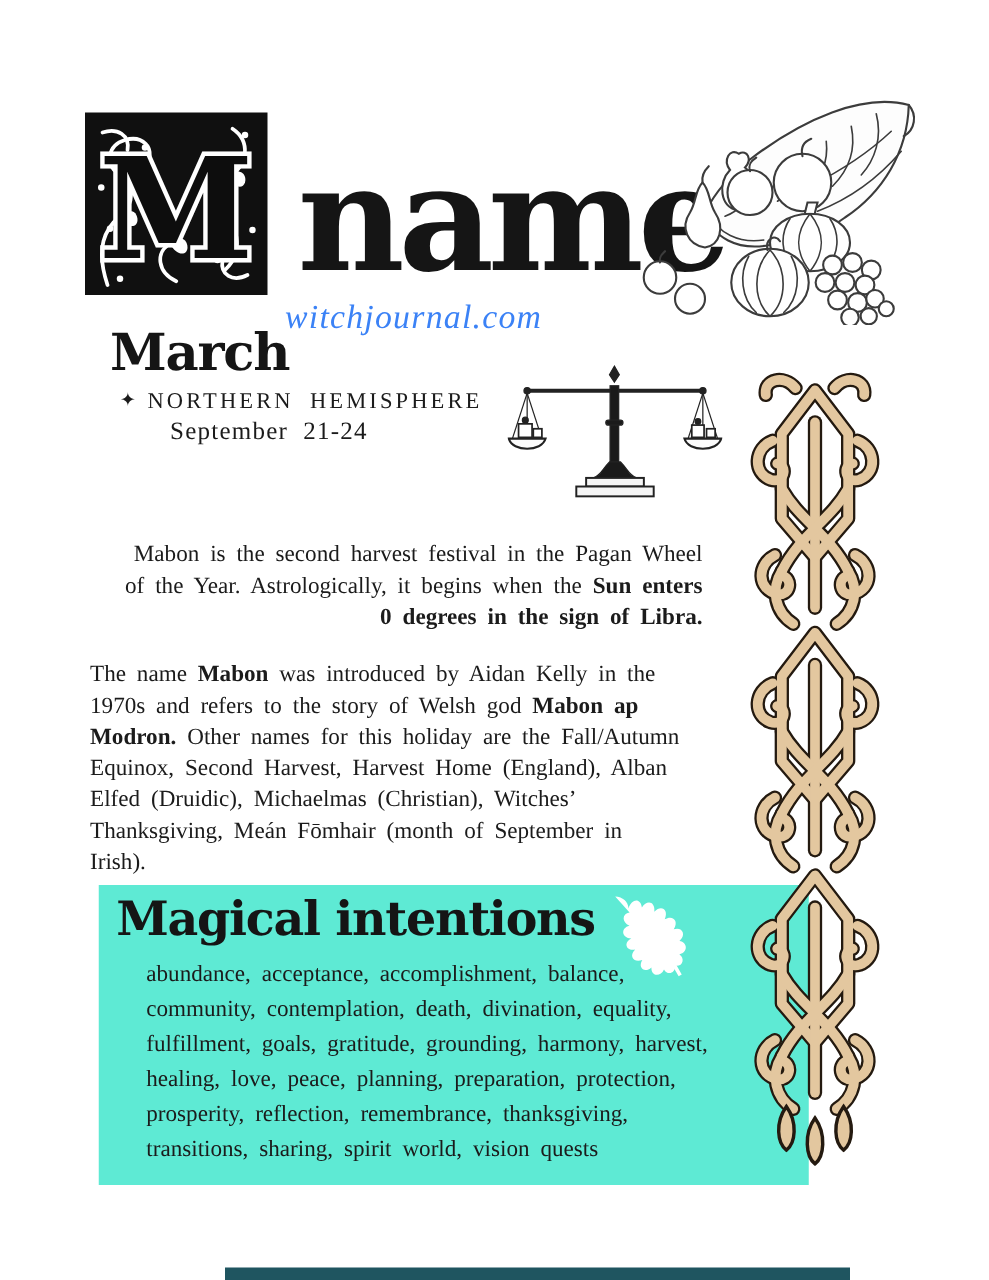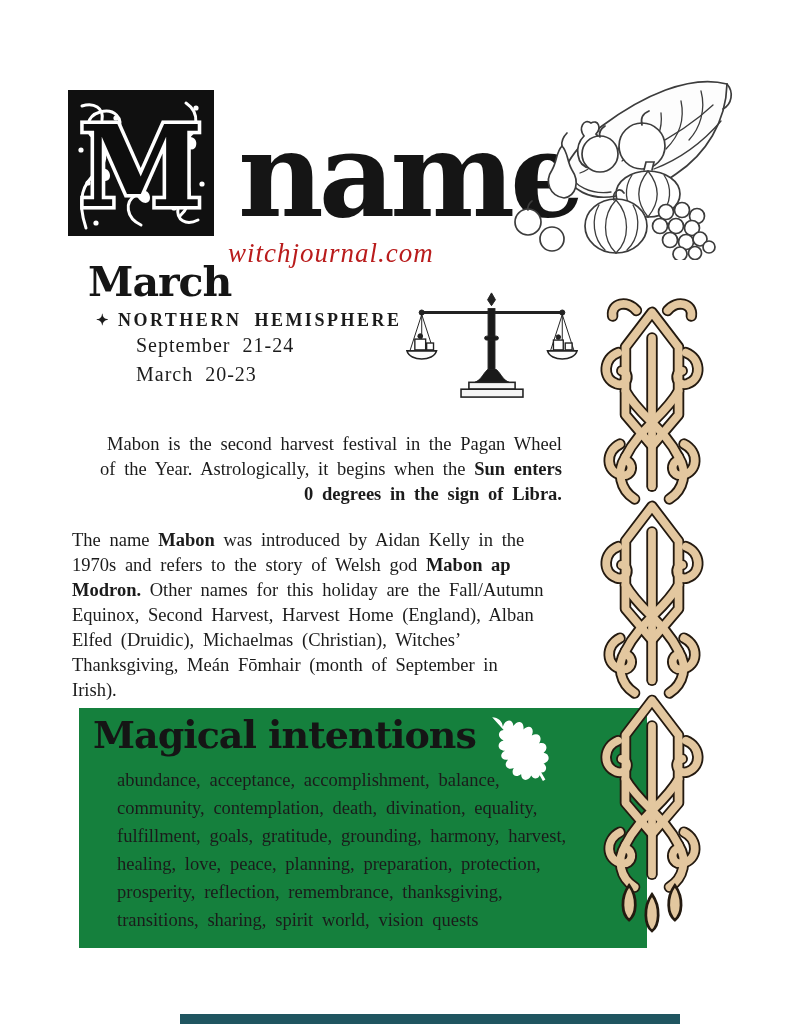--- a/index.html
+++ b/index.html
@@ -4,40 +4,40 @@
 <style>
   html,body{margin:0;padding:0;background:#ffffff;}
   .page{position:relative;width:791px;height:1024px;background:#ffffff;overflow:hidden;
         font-family:"Liberation Serif",serif;color:#1b1b1b;}
   .abs{position:absolute;}
   .blackletter{font-family:"DejaVu Serif",serif;font-weight:700;letter-spacing:-1px;color:#151515;}
 
   
   .initial-wrap{left:66px;top:88px;width:150px;height:150px;}
   .title-rest{left:238px;top:116px;font-size:118px;line-height:1;letter-spacing:-5px;}
-  .site{left:228px;top:238px;font-size:27px;font-style:italic;color:#b91c1c;letter-spacing:1px;word-spacing:2px;}
+  .site{left:228px;top:238px;font-size:27px;font-style:italic;color:#3b82f6;letter-spacing:1px;word-spacing:2px;}
   .cornucopia-wrap{left:494px;top:70px;width:240px;height:190px;}
 
   
   .date-heading{left:88px;top:262px;font-size:41px;line-height:1;}
   .date-list{left:96px;top:310px;width:360px;}
   .date-item{margin-bottom:6px;}
-  .date-label{font-weight:700;font-size:18px;letter-spacing:2.5px;word-spacing:6px;}
+  .date-label{font-weight:400;font-size:18px;letter-spacing:2.5px;word-spacing:6px;}
   .bullet{display:inline-block;width:22px;font-size:15px;letter-spacing:0;vertical-align:1px;}
   .date-dates{font-size:20px;letter-spacing:1px;word-spacing:6px;margin-left:40px;margin-top:3px;}
   .scales-wrap{left:406px;top:288px;width:172px;height:112px;}
 
   
   .para{font-size:18.5px;line-height:25px;word-spacing:0.22em;}
   .p1{left:90px;top:413px;width:472px;text-align:right;}
   .p2{left:72px;top:509px;width:478px;}
   .para b{font-weight:700;}
 
   
-  .mi-box{left:79px;top:708px;width:568px;height:240px;background:#15803d;}
+  .mi-box{left:79px;top:708px;width:568px;height:240px;background:#5eead4;}
   .mi-heading{left:14px;top:8px;font-size:38px;line-height:1;position:absolute;}
   .mi-text{position:absolute;left:14px;top:58px;width:452px;font-size:18.5px;line-height:28px;word-spacing:0.22em;margin-left:24px;}
   .leaf-wrap{position:absolute;left:390px;top:-4px;width:100px;height:86px;transform:rotate(-42deg);}
 
   
   .knot-wrap{left:598px;top:270px;width:108px;height:696px;}
 
   
   .footer-bar{left:180px;top:1014px;width:500px;height:10px;background:#1f5560;}
 
@@ -152,21 +152,20 @@
   <div class="abs date-heading blackletter">March</div>
 
   <div class="abs date-list">
     <div class="date-item">
       <div class="date-label">
         <span class="bullet">✦</span><span>NORTHERN HEMISPHERE</span>
       </div>
       <div class="date-dates">September 21-24</div>
     </div>
     <div class="date-item">
-      <div class="date-dates">March 20-23</div>
     </div>
   </div>
 
   <div class="abs scales-wrap">
     <svg viewBox="0 0 175 112">
       <g stroke="#222" fill="none">
         <path d="M87,4 L91,11 L87,17 L83,11 Z" fill="#222"></path>
         <line x1="16" y1="24" x2="159" y2="24" stroke-width="3.2"></line>
         <circle cx="16" cy="24" r="2.6" fill="#222"></circle>
         <circle cx="159" cy="24" r="2.6" fill="#222"></circle>

